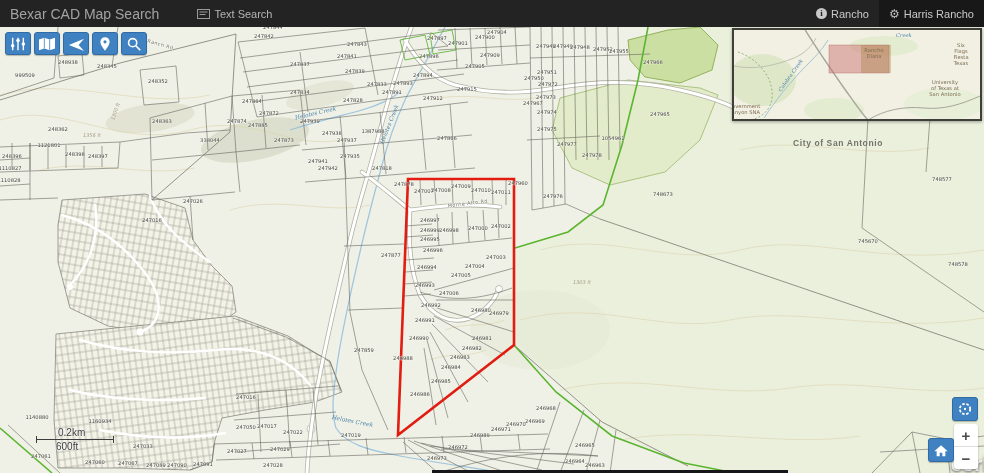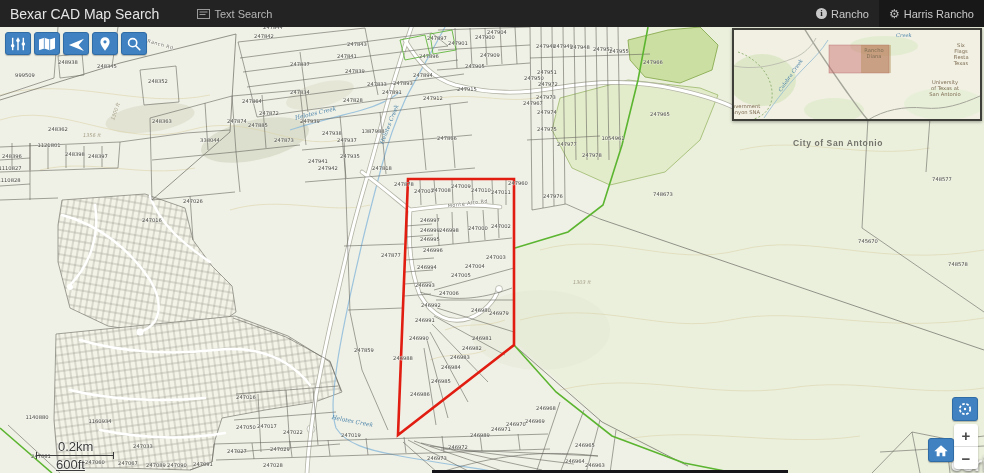--- a/index.html
+++ b/index.html
@@ -1,20 +1,20 @@
 <!DOCTYPE html>
 <html><head>
 <meta charset="utf-8">
 <style>
   html,body{margin:0;padding:0;width:984px;height:473px;overflow:hidden;
     font-family:"Liberation Sans",sans-serif;background:#f0f1e6;}
   
   #header{position:absolute;left:0;top:0;width:984px;height:27px;background:#232323;
     display:flex;align-items:center;z-index:40;}
-  #app-title{color:#e5e5e5;font-size:14px;margin-left:10px;white-space:nowrap;}
+  #app-title{color:#a3a3a3;font-size:14px;margin-left:10px;white-space:nowrap;}
   .hmenu{display:flex;align-items:center;color:#b5b5b5;font-size:11px;margin-left:38px;
     cursor:pointer;gap:4px;justify-content:flex-end;}
   #header-right{margin-left:auto;display:flex;align-items:stretch;height:100%;}
   .hbtn{display:flex;align-items:center;gap:4px;color:#c9c9c9;font-size:11px;
     padding:0 10px;cursor:pointer;}
   #brand-seg{background:#181818;}
   .info-circle{display:inline-block;width:11px;height:11px;border-radius:50%;
     background:#c9c9c9;color:#232323;font-size:9px;font-weight:bold;text-align:center;
     line-height:11px;font-family:"Liberation Serif",serif;}
   .gear{font-size:12px;color:#bdbdbd;line-height:1;}
@@ -37,26 +37,26 @@
   #home-btn{right:30px;top:411px;}
   #zoom-panel{position:absolute;right:6px;top:397px;width:24px;background:#fff;border-radius:3px;
     box-shadow:0 1px 2px rgba(0,0,0,.3);z-index:30;overflow:hidden;}
   .zbtn{height:22px;display:flex;align-items:center;justify-content:center;font-size:15px;
     color:#4a4a4a;cursor:pointer;font-weight:bold;}
   #zoom-panel .divider{height:1px;background:#dedede;}
   
   #esri{position:absolute;right:-4px;bottom:-3px;font-size:21px;font-weight:bold;color:#f2f2f2;
     text-shadow:0 1px 3px rgba(40,40,40,.8);z-index:28;letter-spacing:0px;}
   
-  #scalebar{position:absolute;left:36px;top:412px;width:110px;z-index:20;color:#3c3c3c;
-    font-size:13px;text-shadow:0 0 2px #fff,0 0 2px #fff;}
+  #scalebar{position:absolute;left:36px;top:400px;width:110px;z-index:20;color:#3c3c3c;
+    font-size:10px;text-shadow:0 0 2px #fff,0 0 2px #fff;}
   #scalebar .bar{position:relative;height:1px;background:#3c3c3c;width:78px;margin:1px 0;}
   #scalebar .bar:before,#scalebar .bar:after{content:"";position:absolute;top:-3px;width:1px;height:7px;background:#3c3c3c;}
   #scalebar .bar:before{left:0;} #scalebar .bar:after{right:0;}
-  #scalebar .km{margin-left:22px;} #scalebar .ft{margin-left:20px;text-decoration:underline;}
+  #scalebar .km{margin-left:22px;} #scalebar .ft{margin-left:20px;}
   
   #g-parcel-labels text{font:5.2px "DejaVu Sans",sans-serif;fill:#45453e;text-anchor:middle;
     paint-order:stroke;stroke:rgba(255,255,255,.65);stroke-width:.6px;}
   #g-road-labels text{font:5px "DejaVu Sans",sans-serif;fill:#75756a;letter-spacing:.4px;text-anchor:middle;
     paint-order:stroke;stroke:rgba(255,255,255,.8);stroke-width:.8px;}
   #g-creek-labels text{font:italic 5.8px "DejaVu Serif",serif;fill:#4e86ab;text-anchor:middle;}
   #g-contour-labels text{font:italic 5px "DejaVu Sans",sans-serif;fill:#a59e87;text-anchor:middle;}
   #g-city-labels text{font:bold 8.5px "Liberation Sans",sans-serif;fill:#73736b;letter-spacing:.6px;text-anchor:middle;}
   #g-inset-labels text{font:5.2px "DejaVu Sans",sans-serif;fill:#7e6c52;}
   #g-inset-labels text.in-blue{fill:#4e86ab;font-style:italic;font-family:"DejaVu Serif",serif;}

